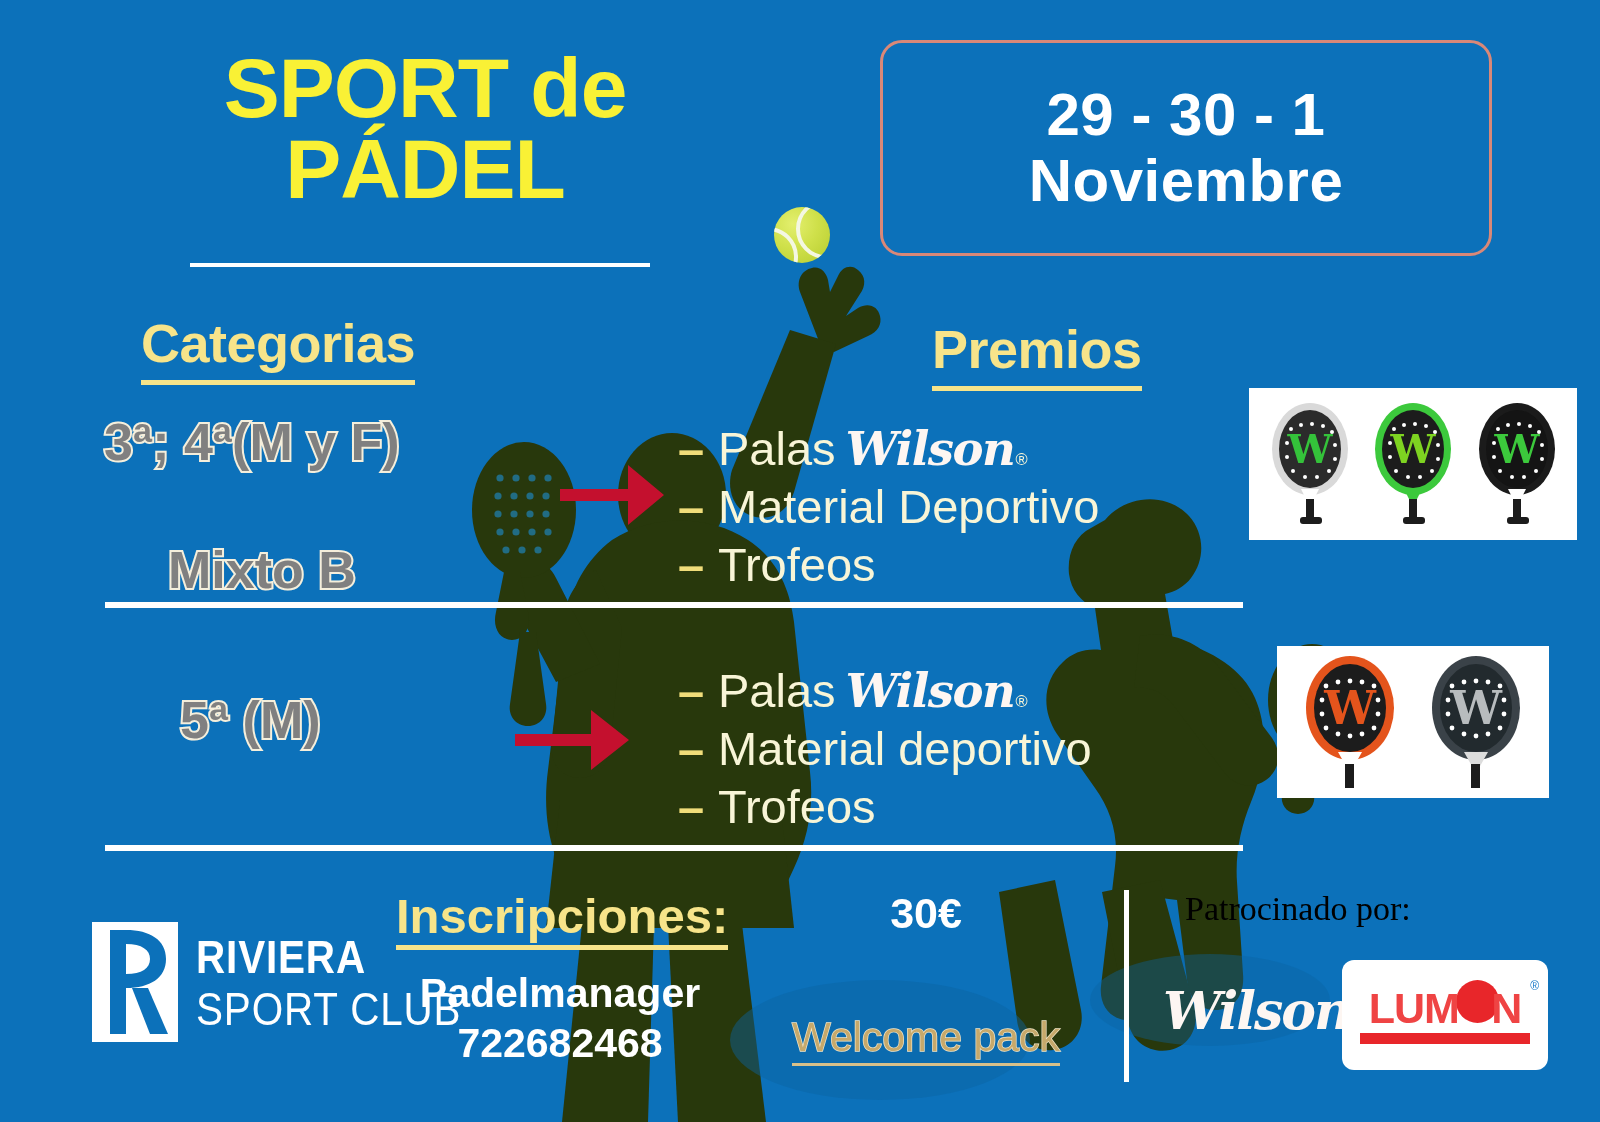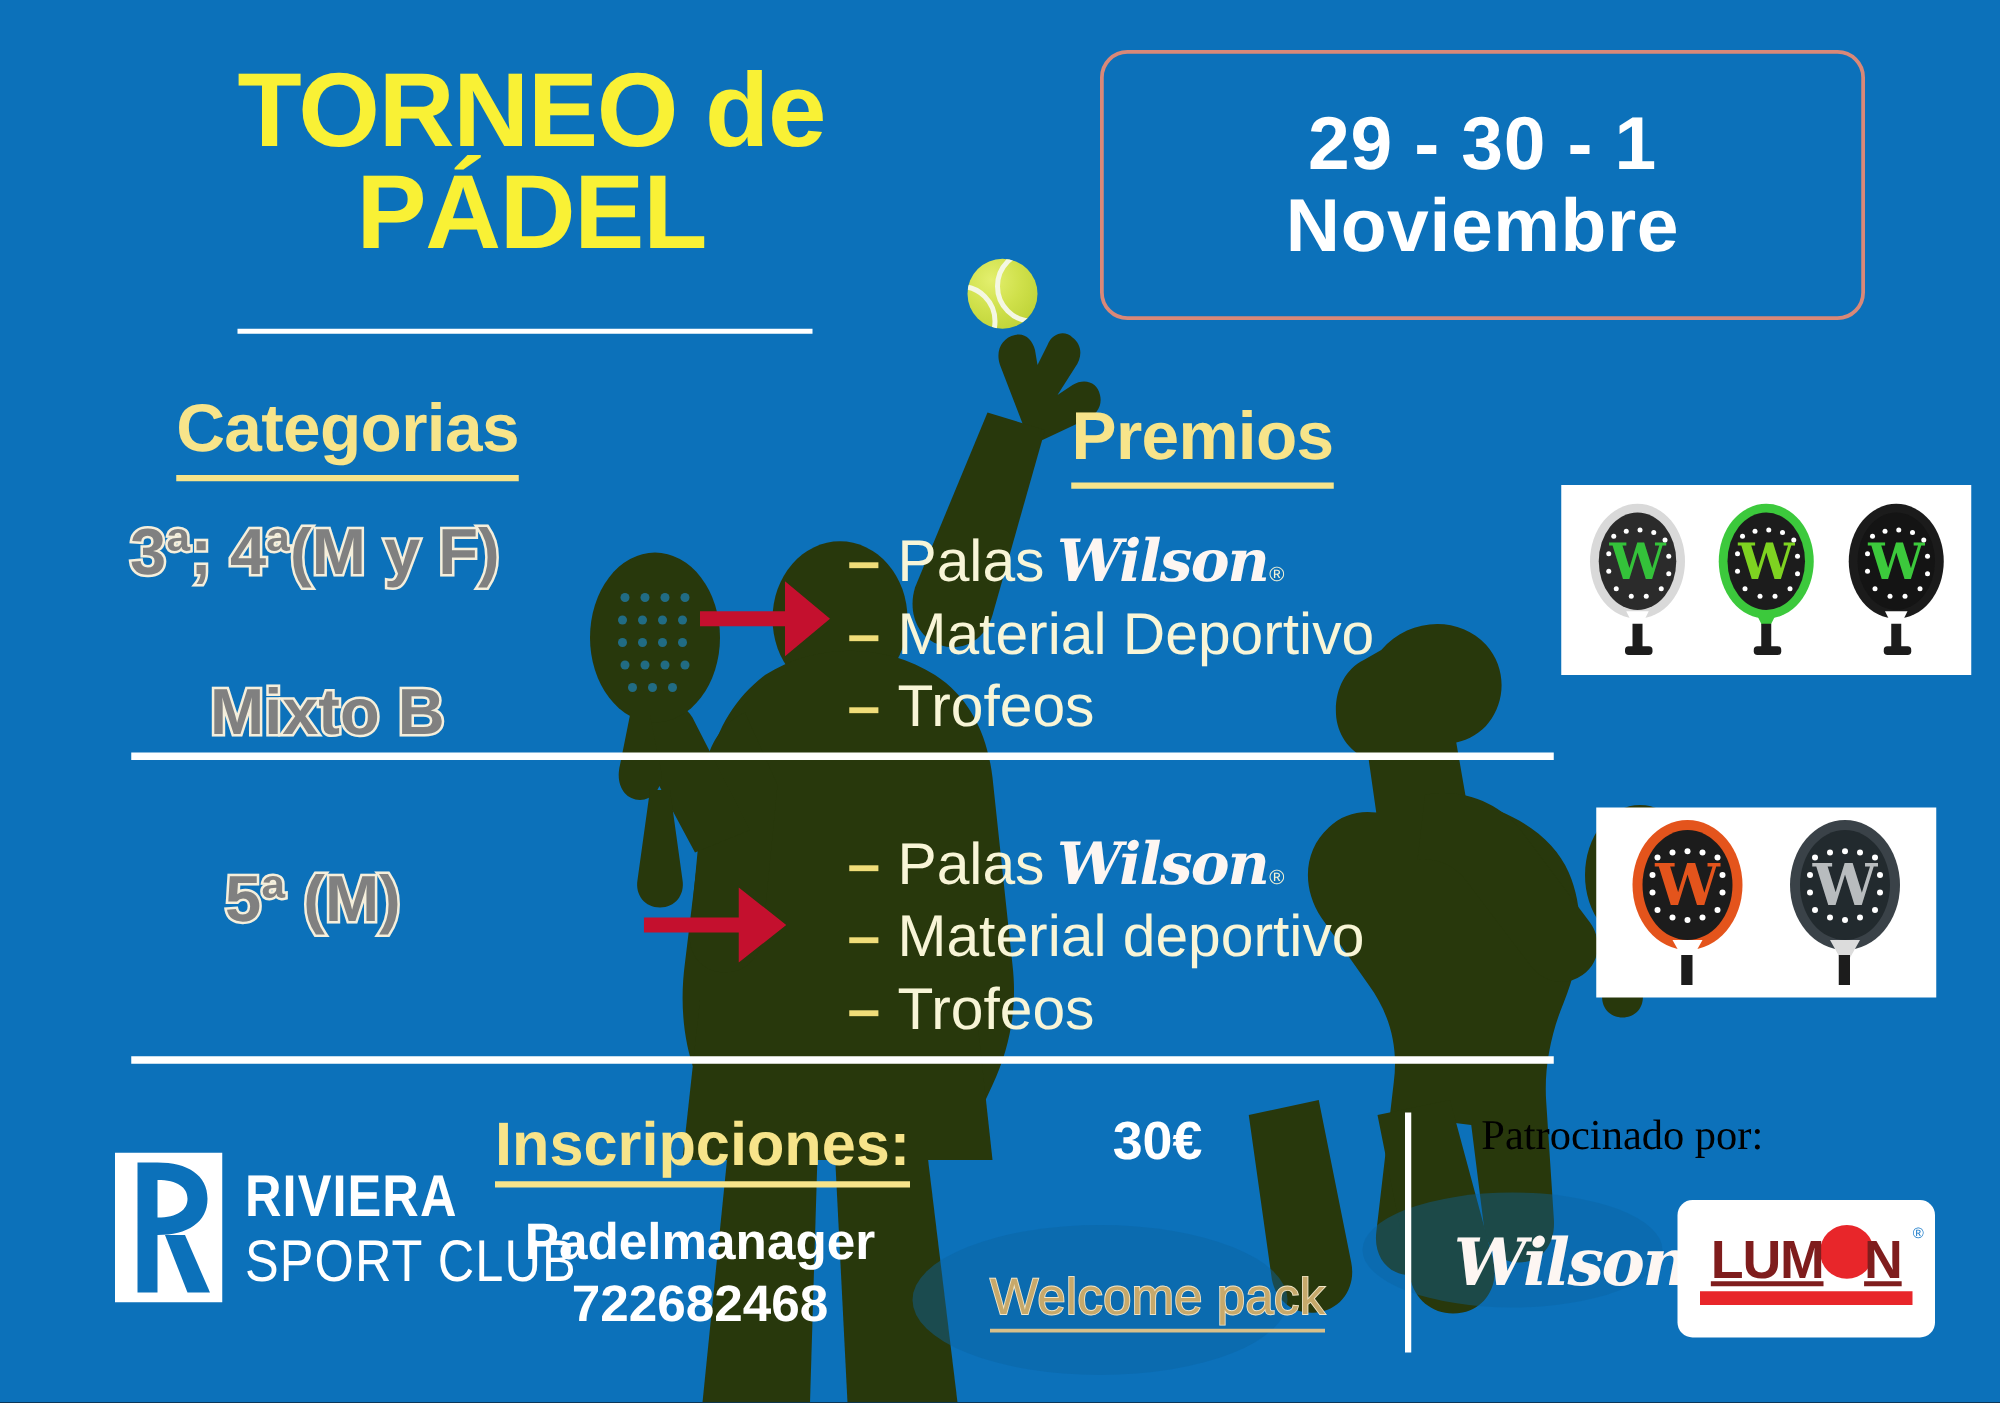--- a/index.html
+++ b/index.html
@@ -40,21 +40,21 @@
     text-align:center; letter-spacing:0.5px;
   }
 
   
   .sec-head {
     color:#f7e48a; font-size:54px; font-weight:700;
     letter-spacing:-0.5px; display:inline-block;
     border-bottom:5px solid #f7e48a; padding-bottom:6px;
   }
   #cat-head-wrap { position:absolute; left:128px; top:312px; width:300px; text-align:center;}
-  #prem-head-wrap { position:absolute; left:848px; top:318px; width:228px; text-align:center;}
+  #prem-head-wrap { position:absolute; left:932px; top:318px; width:228px; }
 
   
   .cat-item {
     position:absolute;
     color:#808080;
     font-size:52px; font-weight:700; letter-spacing:0px;
     -webkit-text-stroke:4px #f5efdc;
     paint-order:stroke fill;
     white-space:nowrap;
   }
@@ -121,23 +121,23 @@
                 font-family:"Liberation Serif", serif; }
   #spons-wilson { position:absolute; left:1163px; top:980px;
                   color:#fdf6f2; font-size:52px; font-weight:700; font-style:italic;
                   font-family:"DejaVu Serif", serif; letter-spacing:-2px;}
   #spons-wilson .wilson-reg { font-size:0.34em; }
 
   #lumon-card { position:absolute; left:1342px; top:960px; width:206px; height:110px;
                 background:#ffffff; border-radius:12px;
                 display:flex; align-items:center; justify-content:center;}
   #lumon-inner { position:relative; width:170px; }
-  #lumon-text { font-size:43px; font-weight:700; color:#7f1d1d;
+  #lumon-text { font-size:43px; font-weight:700; color:#ef4444;
                 font-family:"Liberation Sans Narrow","Liberation Sans",sans-serif;
-                letter-spacing:-1px; line-height:1; text-align:center; position:relative; z-index:3;text-decoration:underline;}
+                letter-spacing:-1px; line-height:1; text-align:center; position:relative; z-index:3;}
   #lumon-globe { position:absolute; left:96px; top:-7px; width:43px; height:43px;
                  border-radius:50%; background:#e8262a; z-index:1;}
   #lumon-bar { width:170px; height:11px; background:#e8262a; margin-top:3px;}
   #lumon-reg { position:absolute; right:-9px; top:-8px; font-size:12px; color:#1477c8; z-index:4;}
 
   
   .racket-card { position:absolute; background:#ffffff; }
   #rackets-top { left:1249px; top:388px; width:328px; height:152px; }
   #rackets-bot { left:1277px; top:646px; width:272px; height:152px; }
   .racket-row { display:flex; height:100%; align-items:center; justify-content:space-evenly; }
@@ -247,21 +247,21 @@
       <circle cx="506" cy="550" r="3.6"></circle>
         <circle cx="522" cy="550" r="3.6"></circle>
       <circle cx="538" cy="550" r="3.6"></circle>
     </g>
 
     <ellipse cx="880" cy="1040" rx="150" ry="60" fill="#0a63a2" opacity="0.45"></ellipse>
     <ellipse cx="1210" cy="1000" rx="120" ry="46" fill="#0a63a2" opacity="0.4"></ellipse>
   </svg>
 
   <div id="title">
-    <div>TORNEO de</div>
+    <div>SPORT de</div>
     <div>PÁDEL</div>
   </div>
   <div id="title-rule"></div>
 
   <div id="date-box">
     <div id="date-text">
       <div>29 - 30 - 1</div>
       <div>Noviembre</div>
     </div>
   </div>

